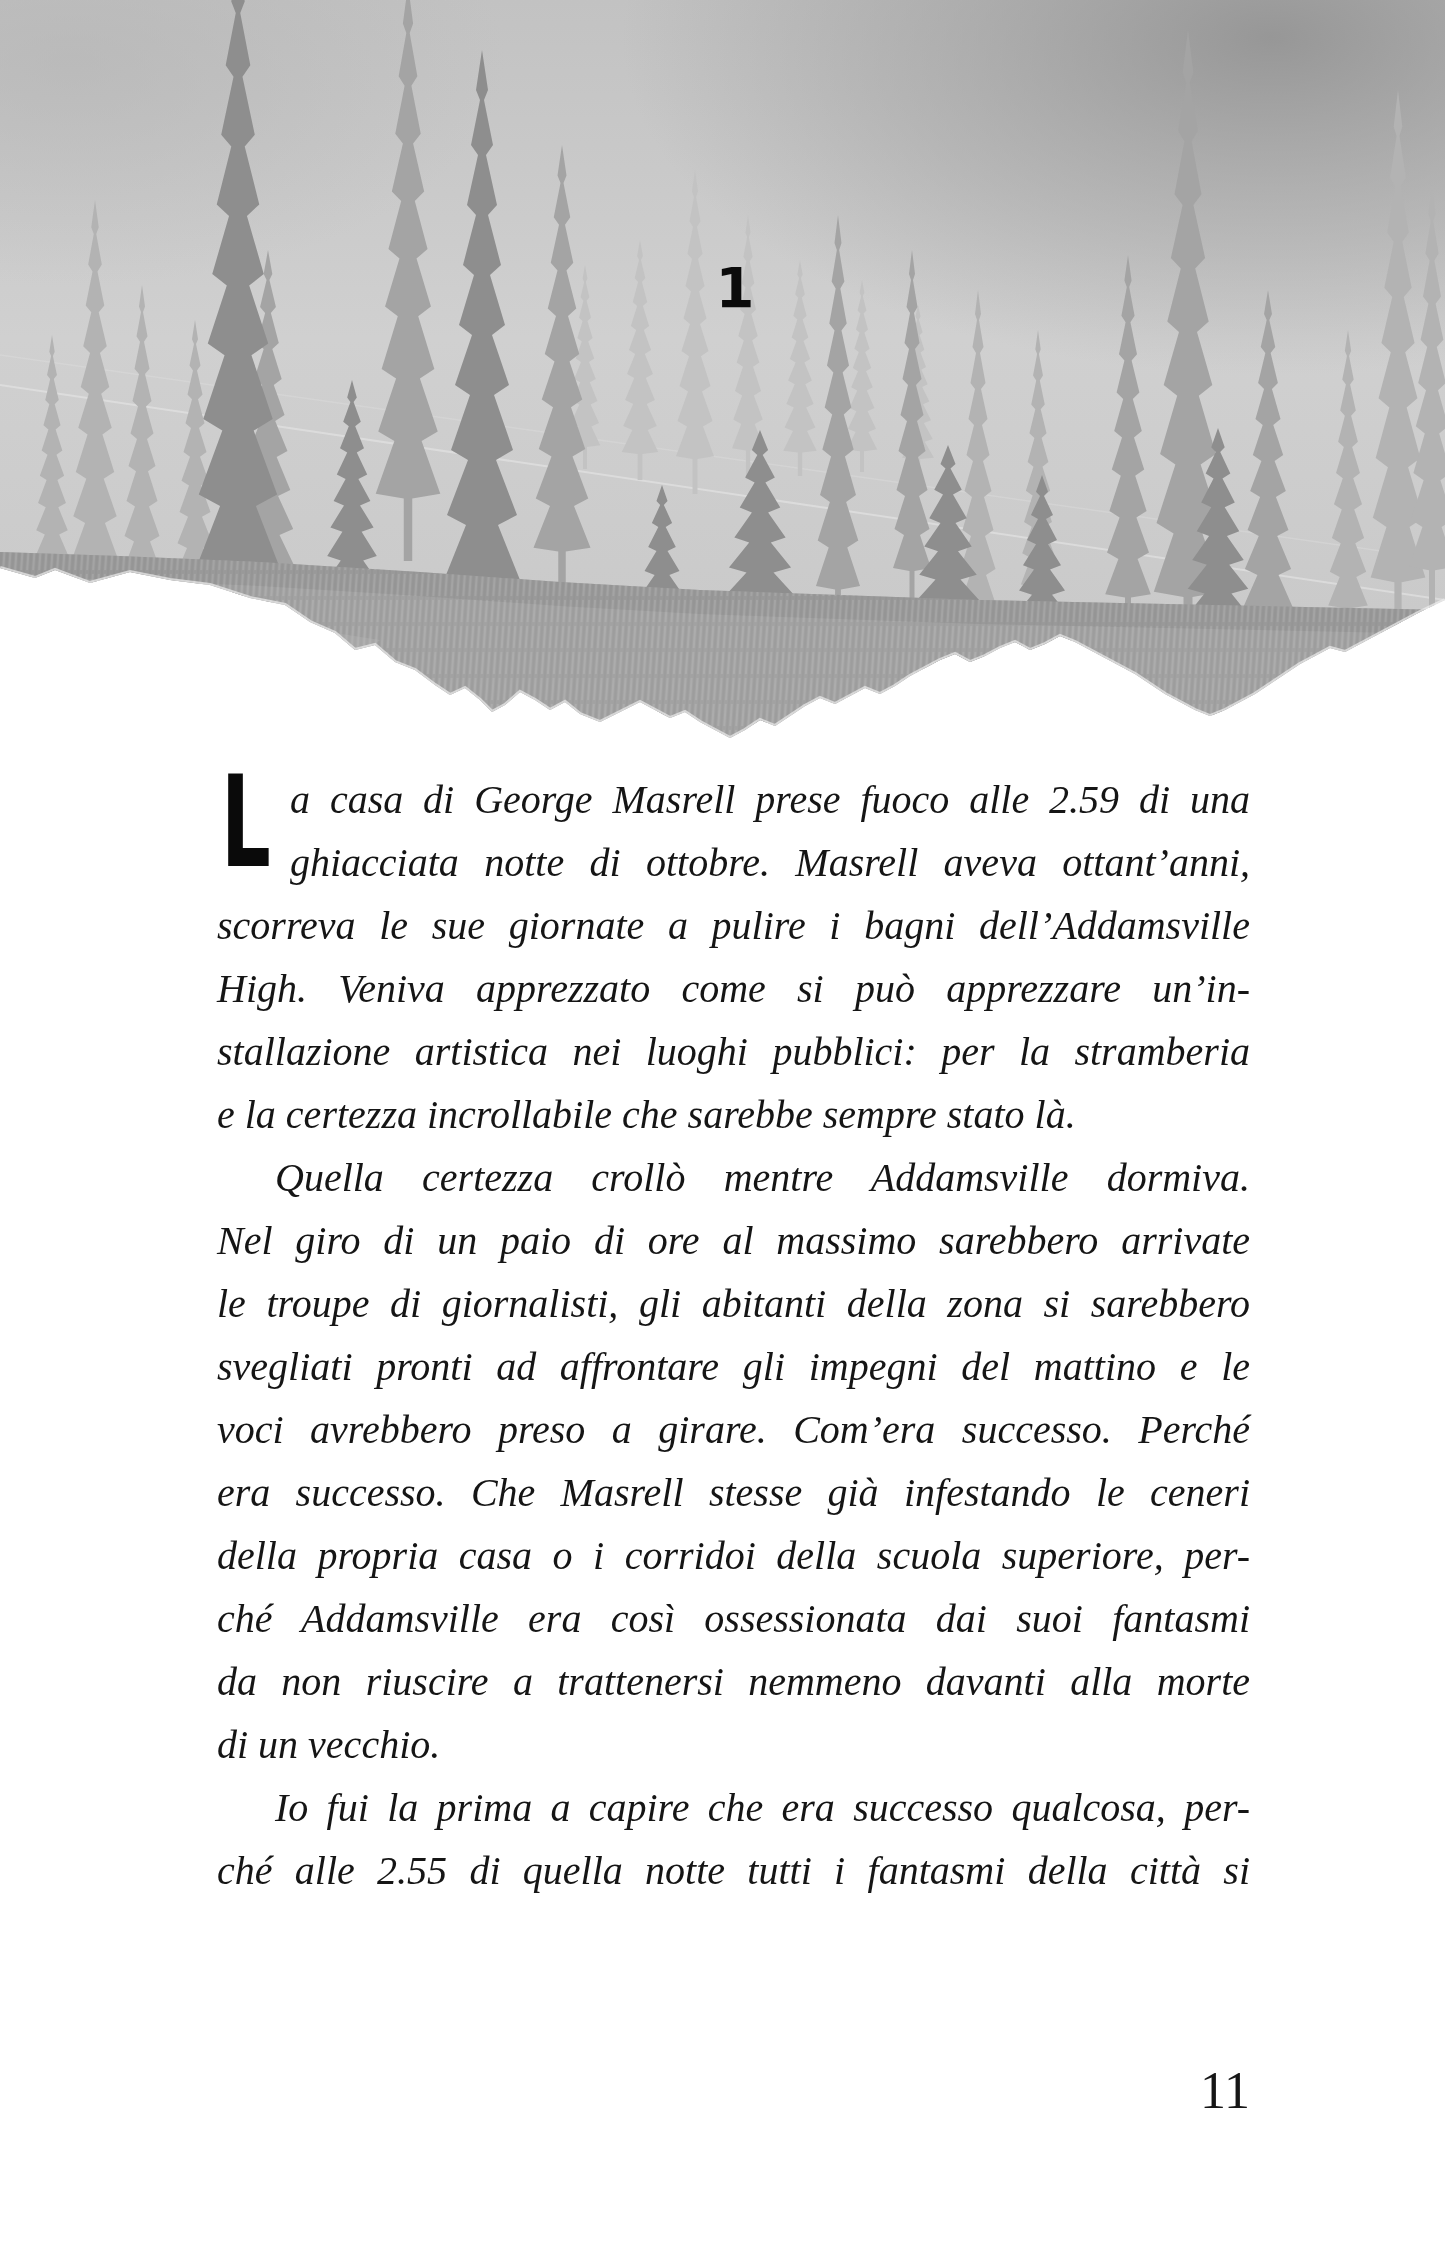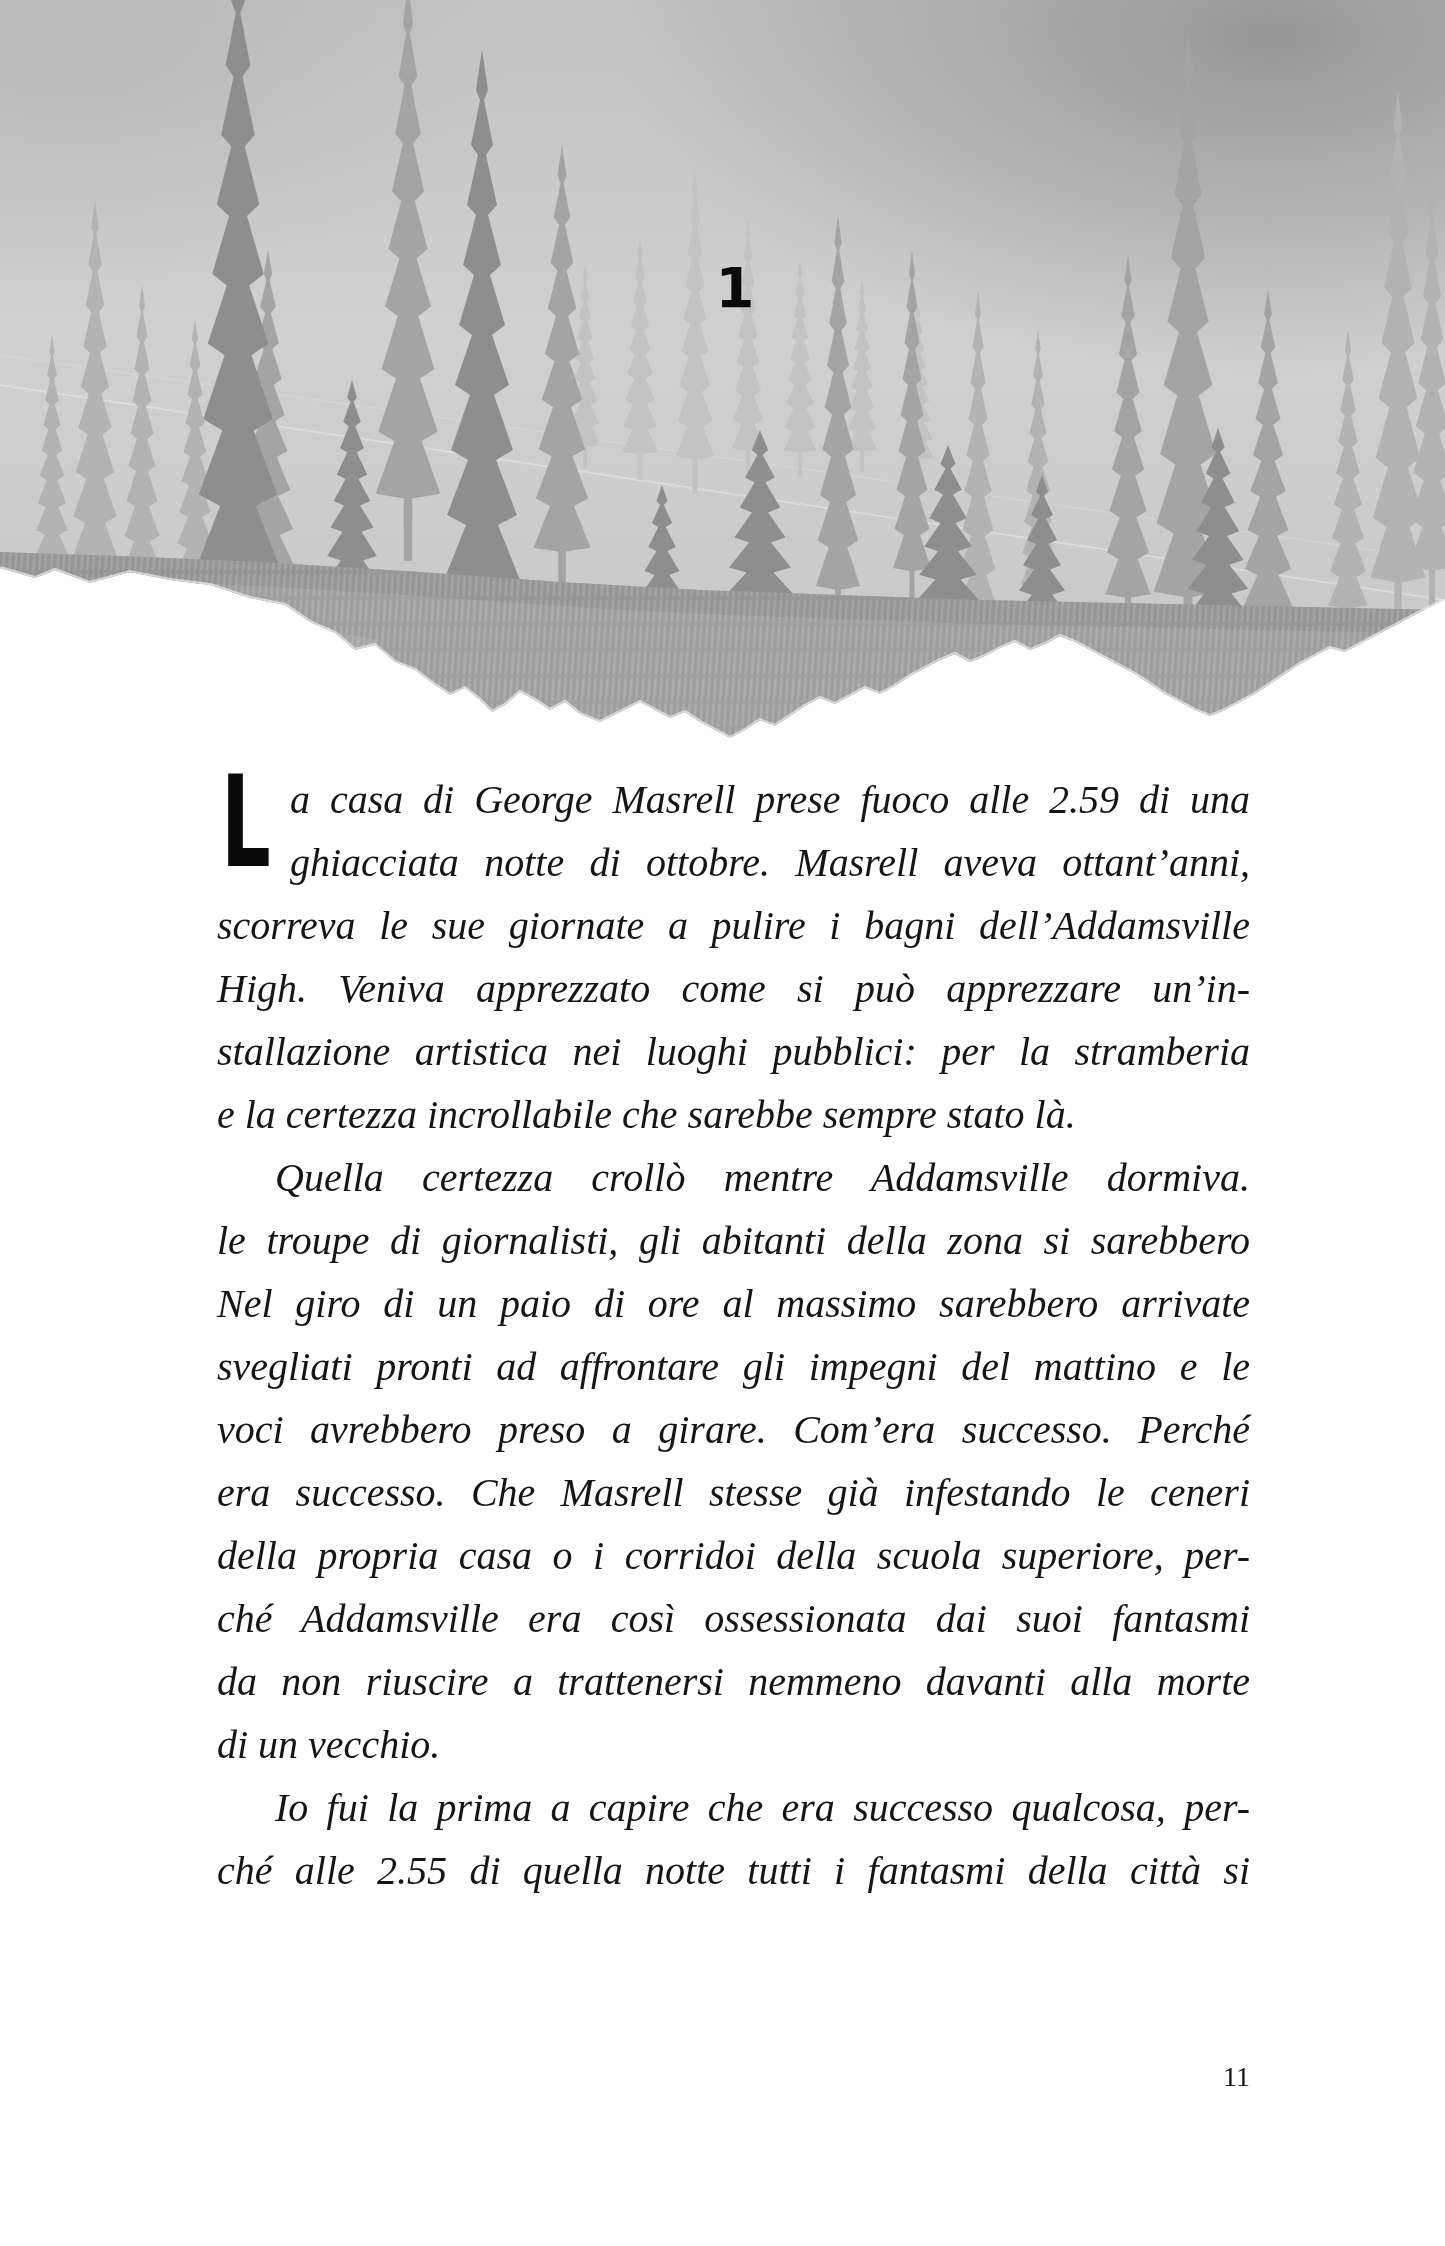--- a/index.html
+++ b/index.html
@@ -30,21 +30,21 @@
   .dropcap-lines { margin-left:73px; }
   .dropcap {
     position:absolute; left:4px; top:-8px;
     font-family:"DejaVu Sans", sans-serif;
     font-weight:bold; font-size:126px; line-height:1;
     transform:scaleX(0.62); transform-origin:left top;
     color:#0a0a0a;
   }
   .page-number {
     position:absolute; top:2062px; right:195px;
-    font-size:28px; line-height:1.1; color:#161616;
+    font-size:52px; line-height:1.1; color:#161616;
   }
 </style>
 </head>
 <body>
 
 <svg class="illustration" width="1445" height="750" viewBox="0 0 1445 750" xmlns="http://www.w3.org/2000/svg">
   <defs>
     <linearGradient id="skyGrad" x1="0" y1="0" x2="0" y2="1">
       <stop offset="0" stop-color="#c2c2c2"></stop>
       <stop offset="0.45" stop-color="#d0d0d0"></stop>
@@ -138,22 +138,22 @@
     <div class="dropcap-lines">
       <div class="line justify">a casa di George Masrell prese fuoco alle 2.59 di una</div>
       <div class="line justify">ghiacciata notte di ottobre. Masrell aveva ottant’anni,</div>
     </div>
   </div>
   <div class="line justify">scorreva le sue giornate a pulire i bagni dell’Addamsville</div>
   <div class="line justify">High. Veniva apprezzato come si può apprezzare un’in-</div>
   <div class="line justify">stallazione artistica nei luoghi pubblici: per la stramberia</div>
   <div class="line">e la certezza incrollabile che sarebbe sempre stato là.</div>
   <div class="line justify indent">Quella certezza crollò mentre Addamsville dormiva.</div>
+  <div class="line justify">Nel giro di un paio di ore al massimo sarebbero arrivate</div>
   <div class="line justify">le troupe di giornalisti, gli abitanti della zona si sarebbero</div>
-  <div class="line justify">Nel giro di un paio di ore al massimo sarebbero arrivate</div>
   <div class="line justify">svegliati pronti ad affrontare gli impegni del mattino e le</div>
   <div class="line justify">voci avrebbero preso a girare. Com’era successo. Perché</div>
   <div class="line justify">era successo. Che Masrell stesse già infestando le ceneri</div>
   <div class="line justify">della propria casa o i corridoi della scuola superiore, per-</div>
   <div class="line justify">ché Addamsville era così ossessionata dai suoi fantasmi</div>
   <div class="line justify">da non riuscire a trattenersi nemmeno davanti alla morte</div>
   <div class="line">di un vecchio.</div>
   <div class="line justify indent">Io fui la prima a capire che era successo qualcosa, per-</div>
   <div class="line justify">ché alle 2.55 di quella notte tutti i fantasmi della città si</div>
 </div>

